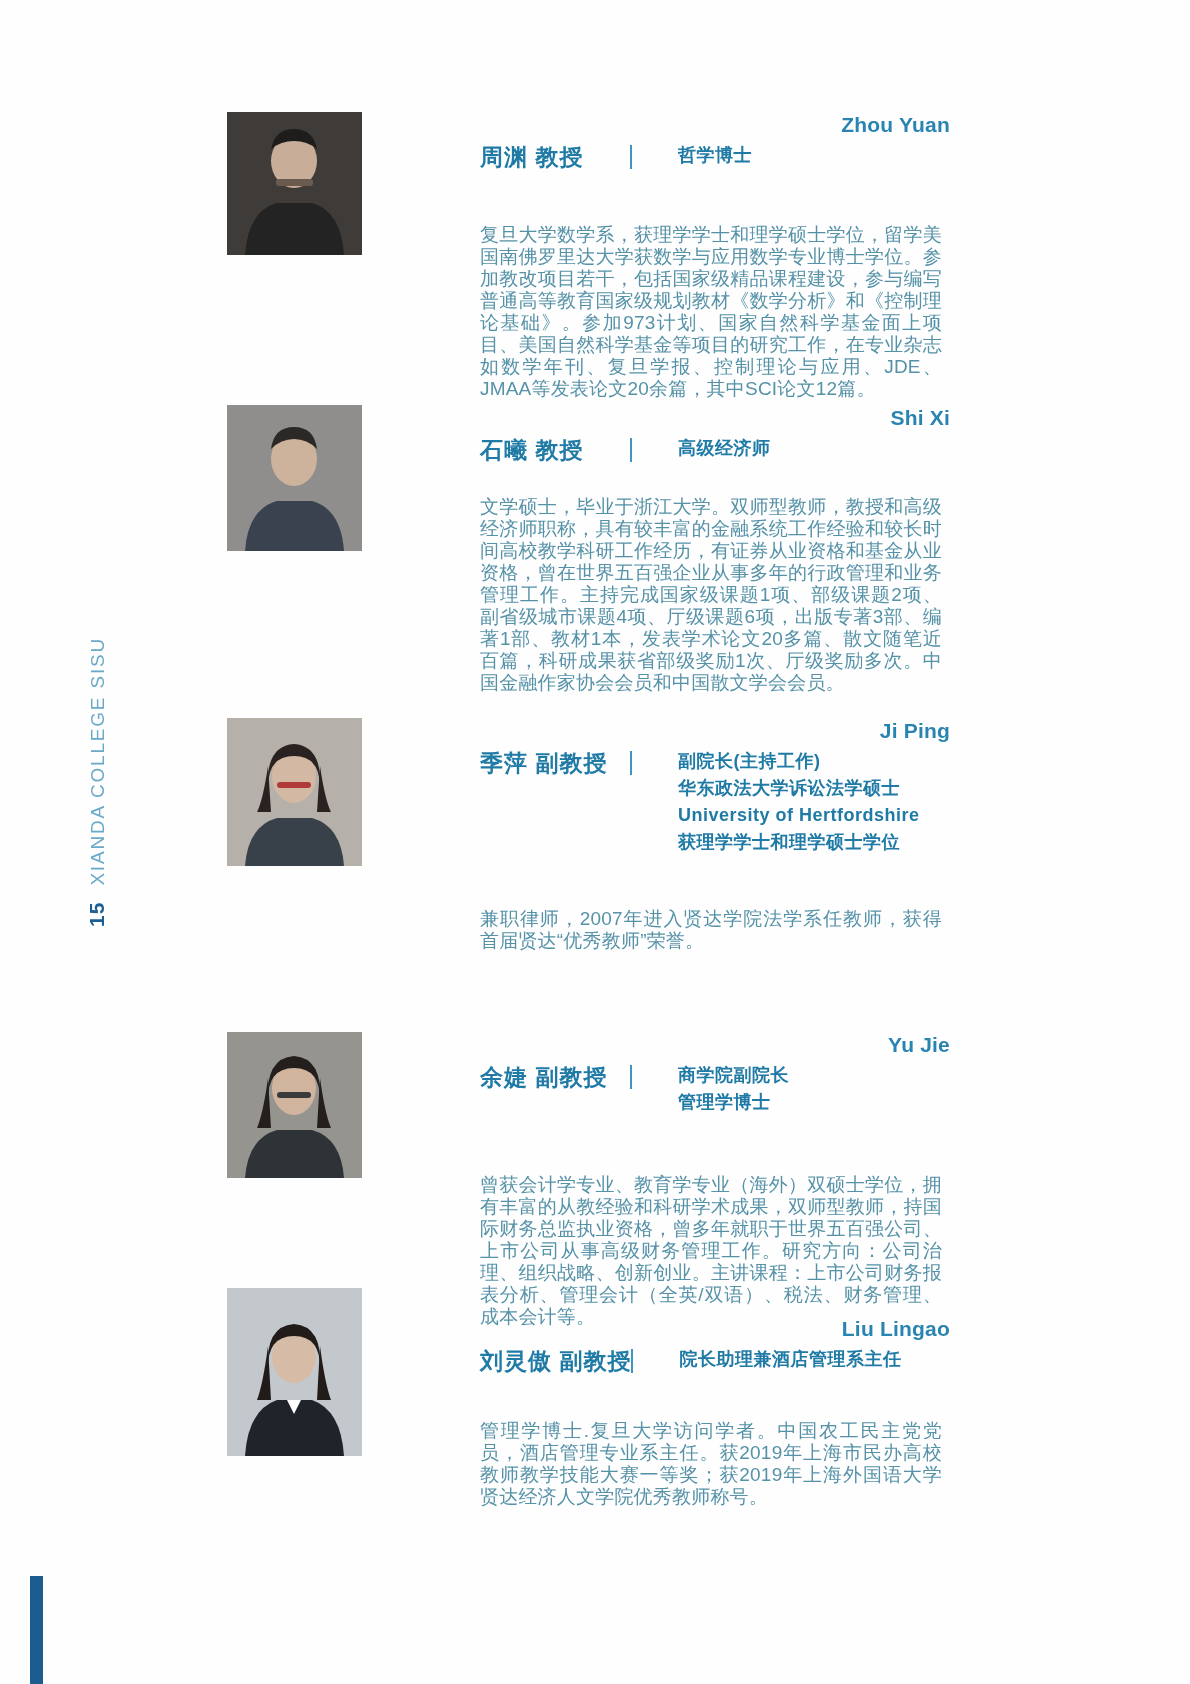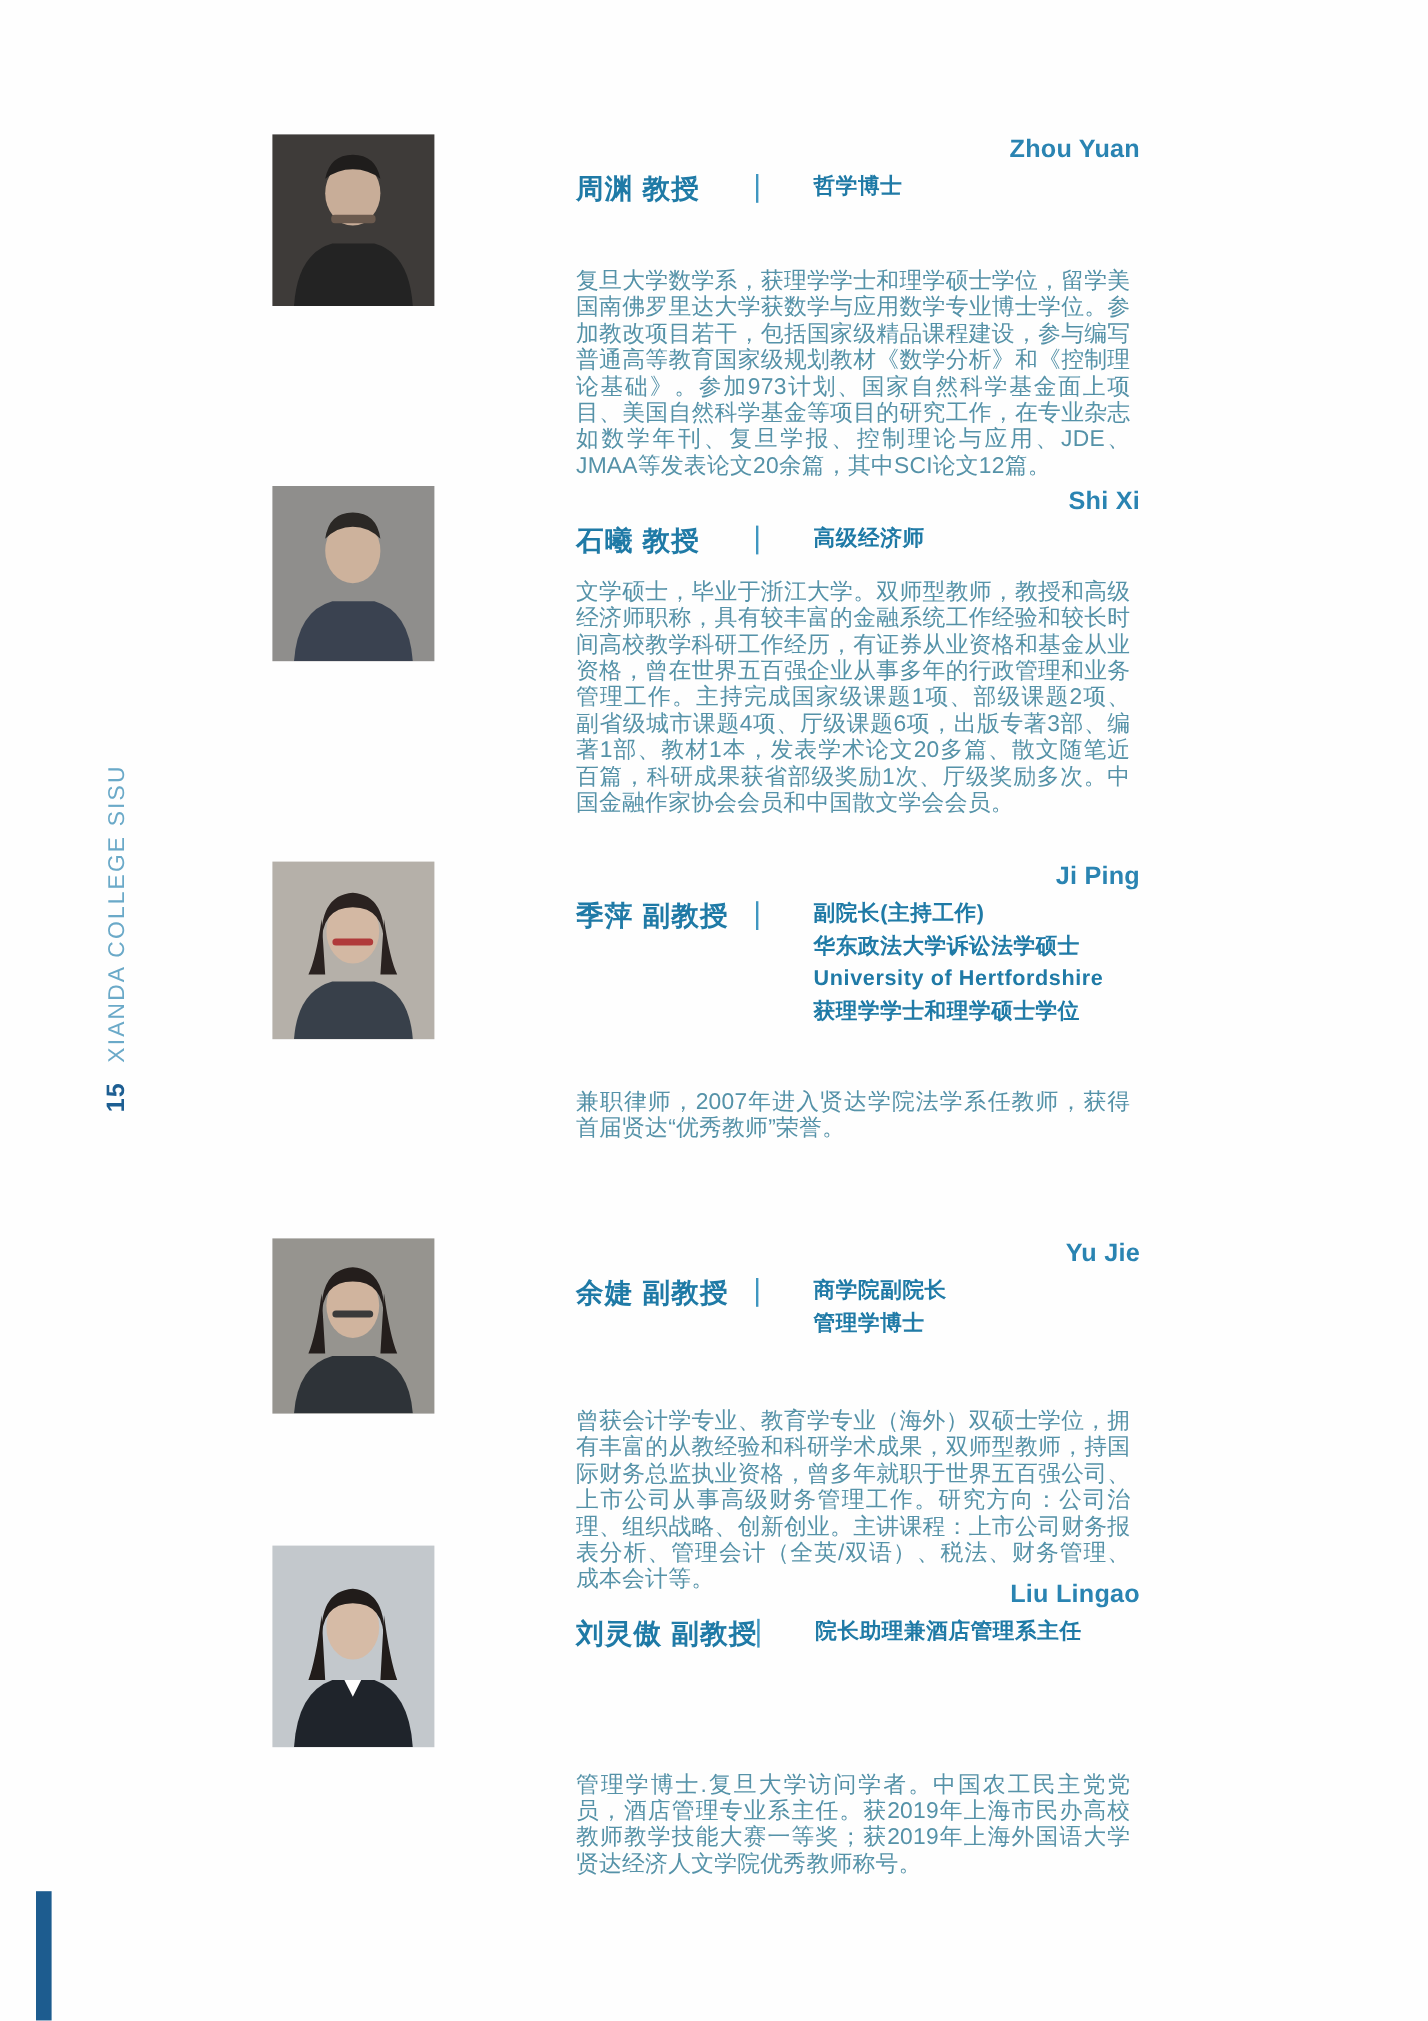--- a/index.html
+++ b/index.html
@@ -85,21 +85,21 @@
     </div>
     <div class="info">
       <div class="en-name">Shi Xi</div>
       <div class="name-row">
         <div class="cn-name">石曦 教授</div>
         <div class="divider"></div>
         <div class="titles">
           <div>高级经济师</div>
         </div>
       </div>
-      <div class="bio" style="margin-top:18px">文学硕士，毕业于浙江大学。双师型教师，教授和高级经济师职称，具有较丰富的金融系统工作经验和较长时间高校教学科研工作经历，有证券从业资格和基金从业资格，曾在世界五百强企业从事多年的行政管理和业务管理工作。主持完成国家级课题1项、部级课题2项、副省级城市课题4项、厅级课题6项，出版专著3部、编著1部、教材1本，发表学术论文20多篇、散文随笔近百篇，科研成果获省部级奖励1次、厅级奖励多次。中国金融作家协会会员和中国散文学会会员。</div>
+      <div class="bio" style="margin-top:31px">文学硕士，毕业于浙江大学。双师型教师，教授和高级经济师职称，具有较丰富的金融系统工作经验和较长时间高校教学科研工作经历，有证券从业资格和基金从业资格，曾在世界五百强企业从事多年的行政管理和业务管理工作。主持完成国家级课题1项、部级课题2项、副省级城市课题4项、厅级课题6项，出版专著3部、编著1部、教材1本，发表学术论文20多篇、散文随笔近百篇，科研成果获省部级奖励1次、厅级奖励多次。中国金融作家协会会员和中国散文学会会员。</div>
     </div>
   </section>
 
   <section class="profile" style="top:718px">
     <div class="photo" style="height:148px;background:#b5b0a9">
       <svg viewBox="0 0 135 150" preserveAspectRatio="xMidYMax slice">
         <ellipse cx="67" cy="60" rx="22" ry="27" fill="#d3b8a3"></ellipse>
         <path d="M41 74 Q38 30 67 28 Q96 30 93 74 Q94 40 67 40 Q40 40 41 74 Z" fill="#2a2220"></path>
         <path d="M41 50 Q36 84 30 96 L44 96 Z" fill="#2a2220"></path>
         <path d="M93 50 Q98 84 104 96 L90 96 Z" fill="#2a2220"></path>
@@ -161,17 +161,17 @@
     </div>
     <div class="info" style="top:28px">
       <div class="en-name">Liu Lingao</div>
       <div class="name-row">
         <div class="cn-name">刘灵傲 副教授</div>
         <div class="divider"></div>
         <div class="titles">
           <div>院长助理兼酒店管理系主任</div>
         </div>
       </div>
-      <div class="bio" style="margin-top:101px">管理学博士.复旦大学访问学者。中国农工民主党党员，酒店管理专业系主任。获2019年上海市民办高校教师教学技能大赛一等奖；获2019年上海外国语大学贤达经济人文学院优秀教师称号。</div>
+      <div class="bio" style="margin-top:44px">管理学博士.复旦大学访问学者。中国农工民主党党员，酒店管理专业系主任。获2019年上海市民办高校教师教学技能大赛一等奖；获2019年上海外国语大学贤达经济人文学院优秀教师称号。</div>
     </div>
   </section>
 
 </div>
 
 </body></html>

